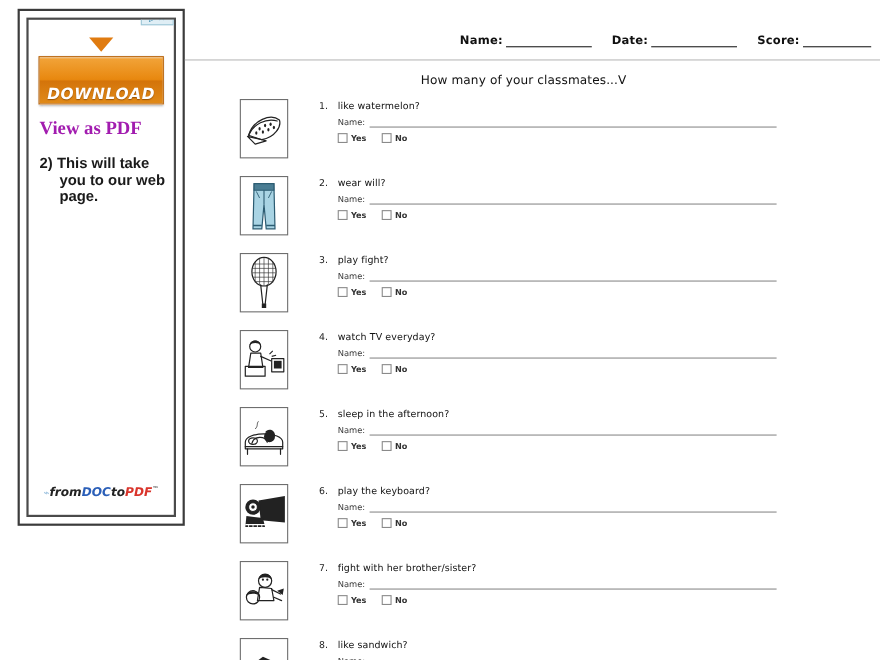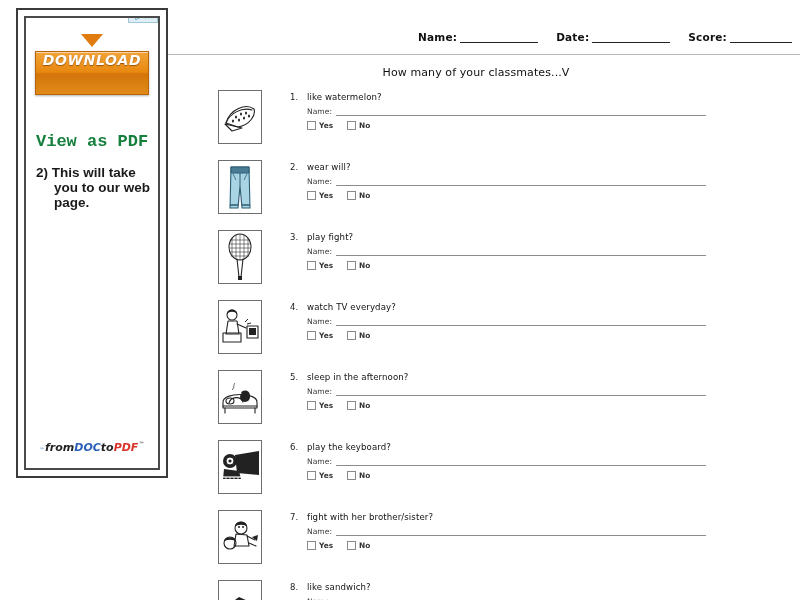--- a/index.html
+++ b/index.html
@@ -68,39 +68,39 @@
   }
   #download-button {
     width: 112px;
     height: 42px;
     margin: 0 auto;
     border-radius: 0;
     background: linear-gradient(180deg,#F2A43A 0%, #E8880F 48%, #D4740A 52%, #E08A18 100%);
     border: 1px solid #b9640a;
     box-shadow: inset 0 1px 0 rgba(255,255,255,.55), 0 1px 2px rgba(0,0,0,.3);
     display: flex;
-    align-items: flex-start;
+    align-items: flex-end;
     justify-content: center;
     cursor: pointer;
   }
   #download-button .lbl {
     color: #ffffff;
     font-weight: bold;
     font-size: 14px;
     letter-spacing: 0.6px;
     font-style: italic;
     text-shadow: 0 1px 1px rgba(120,60,0,.7);
     font-family: "DejaVu Sans", sans-serif;
   }
   #ad-headline {
-    margin: 37px 0 0 10px;
+    margin: 12px 0 0 10px;
     font-size: 17px;
     font-weight: bold;
-    color: #15803d;
-    font-family: Liberation Mono, monospace;
+    color: #a21caf;
+    font-family: Liberation Serif, serif;
   }
   #ad-steps {
     margin: 14px 0 0 10px;
     padding: 0;
     list-style: none;
     width: 120px;
   }
   #ad-steps li {
     font-size: 13.5px;
     font-weight: bold;

